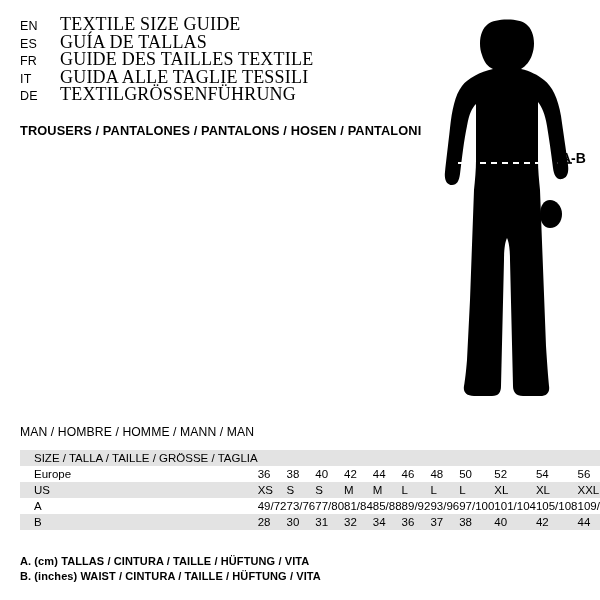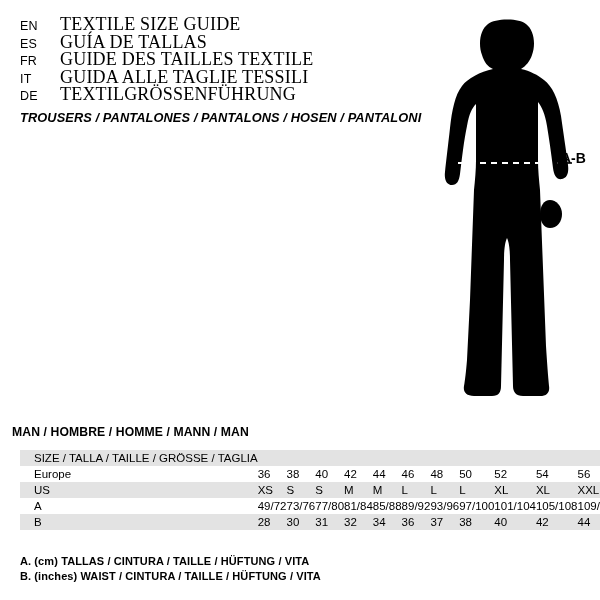--- a/index.html
+++ b/index.html
@@ -40,25 +40,24 @@
   }
   .lang-text {
     font-size: 18px;
     letter-spacing: 0.2px;
     font-family: Liberation Serif, serif;
   }
 
   .category-line {
     position: absolute;
     left: 20px;
-    top: 110px;
+    top: 123px;
     font-size: 12.8px;
     font-weight: bold;
     letter-spacing: 0.1px;
-    font-style: italic;
   }
 
   
   .figure-wrap {
     position: absolute;
     left: 400px;
     top: 10px;
     width: 200px;
     height: 400px;
   }
@@ -68,24 +67,24 @@
     position: absolute;
     left: 561px;
     top: 150px;
     font-size: 14px;
     font-weight: bold;
   }
 
   
   .man-label {
     position: absolute;
-    left: 12px;
+    left: 20px;
     top: 425px;
     font-size: 12.2px;
-    font-weight: bold;
+    font-weight: normal;
     letter-spacing: 0.1px;
   }
 
   table.size-table {
     position: absolute;
     left: 20px;
     top: 450px;
     width: 560px;
     border-collapse: collapse;
     font-size: 11.5px;

